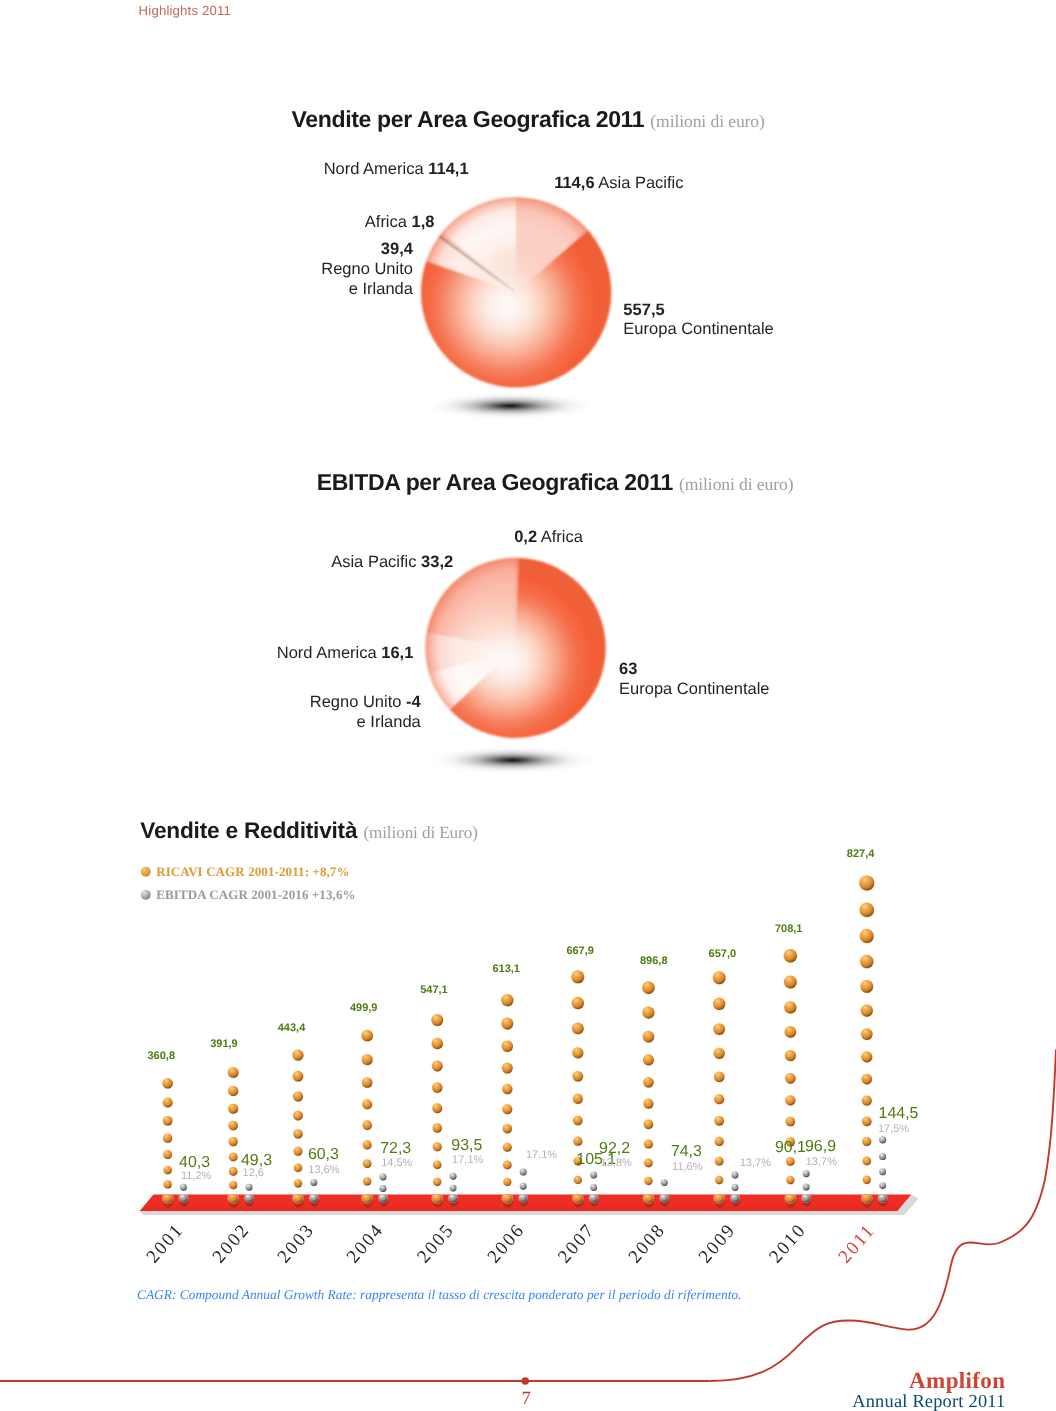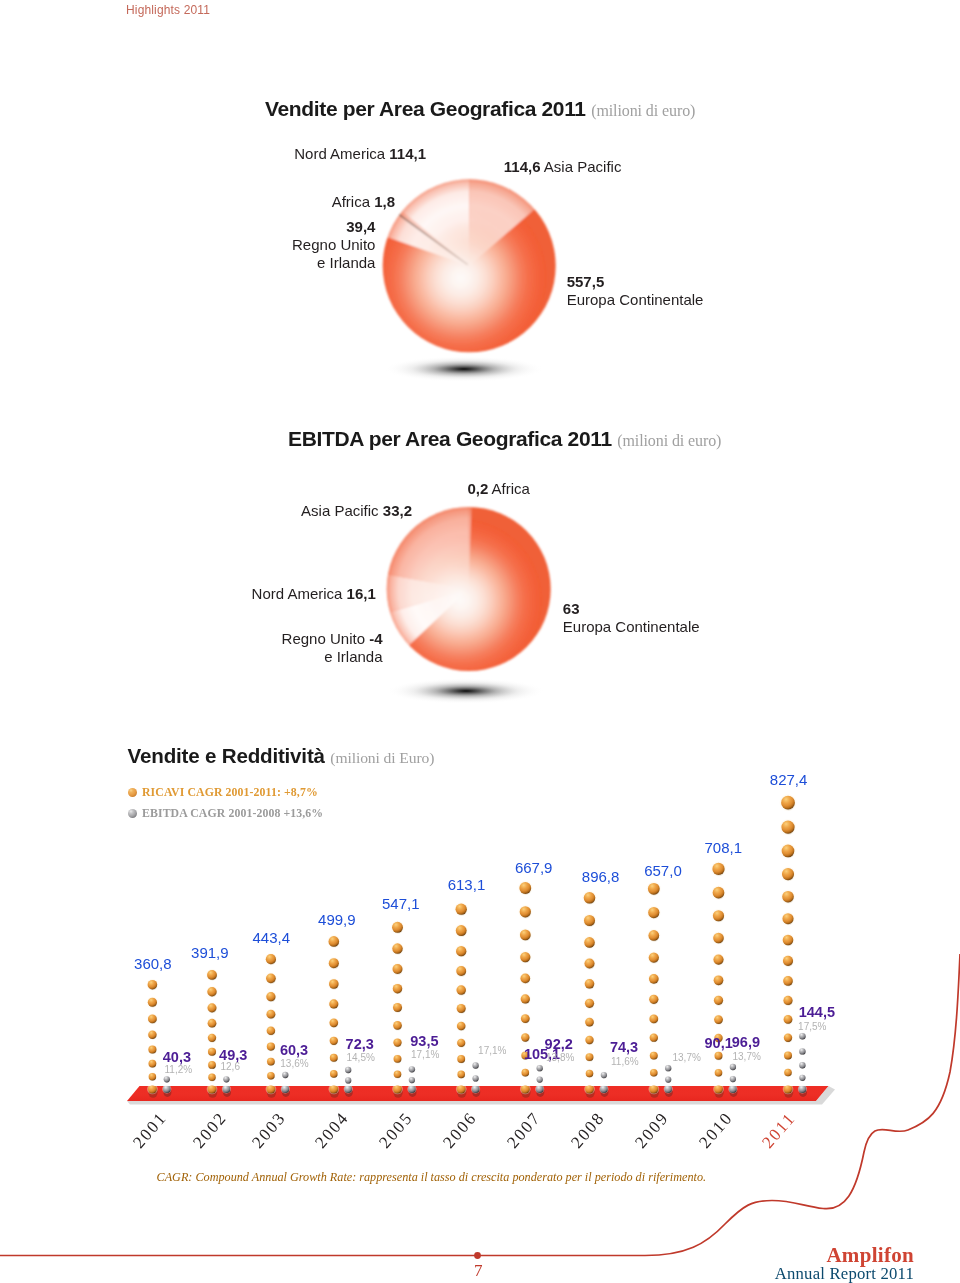--- a/index.html
+++ b/index.html
@@ -9,26 +9,26 @@
 .chart-title{font-size:21px;font-weight:bold;color:#1a1a1a;letter-spacing:-0.35px;white-space:nowrap;}
 .chart-title .unit{font-family:"Liberation Serif",serif;font-weight:normal;font-size:16px;color:#a0a0a0;letter-spacing:-0.1px;}
 .pie-label{font-size:15px;color:#231f20;line-height:18px;white-space:nowrap;}
 .pie-label b{font-weight:bold;}
 .sect3-title{font-size:20.6px;font-weight:bold;color:#1a1a1a;letter-spacing:-0.2px;white-space:nowrap;}
 .sect3-title .unit{font-family:"Liberation Serif",serif;font-weight:normal;font-size:15.6px;color:#a0a0a0;letter-spacing:-0.1px;}
 .legend-row{font-family:"Liberation Serif",serif;font-size:11.8px;font-weight:bold;letter-spacing:.1px;white-space:nowrap;}
 .lg-dot{display:inline-block;width:9px;height:9px;border-radius:50%;margin-right:5px;vertical-align:-1px;}
 .lg-o{background:radial-gradient(circle at 33% 27%, #fad48d 0%, #f0b25c 22%, #e59a43 55%, #c87c2a 80%, #7a4712 100%);}
 .lg-g{background:radial-gradient(circle at 33% 27%, #e9e9ea 0%, #c6c6c8 22%, #a2a2a5 55%, #78787c 80%, #3a3a3d 100%);}
-.bar-val{font-size:15px;font-weight:normal;color:#1d4ed8;white-space:nowrap;}
-.bar-val2{font-size:14.5px;font-weight:bold;color:#4c1d95;white-space:nowrap;}
+.bar-val{font-size:10px;font-weight:bold;color:#4d7c0f;white-space:nowrap;}
+.bar-val2{font-size:14.5px;font-weight:normal;color:#4d7c0f;white-space:nowrap;}
 .bar-pct{font-size:10px;color:#b3b3b3;font-weight:normal;white-space:nowrap;font-family:"Liberation Sans",sans-serif;}
 .yearlab{font-family:"Liberation Serif",serif;font-size:17px;color:#231f20;white-space:nowrap;transform:rotate(-49deg);letter-spacing:1.8px;transform-origin:0 0;line-height:1;}
 .yr-red{color:#cf4433;}
-.footnote{font-family:"Liberation Serif",serif;font-style:italic;font-size:12.2px;color:#a16207;white-space:nowrap;margin-left:32px;}
+.footnote{font-family:"Liberation Serif",serif;font-style:italic;font-size:12.2px;color:#3b82f6;white-space:nowrap;}
 .pageno{font-family:"Liberation Serif",serif;font-size:17px;color:#c0392b;}
 .brand{font-family:"Liberation Serif",serif;color:#cf4433;text-align:right;white-space:nowrap;}
 .brand-name{font-size:21px;font-weight:bold;letter-spacing:.3px;line-height:18px;}
 .brand-sub{font-size:16.7px;letter-spacing:.2px;line-height:19px;color:#0c4a6e;}
 </style>
 </head>
 <body>
 
 <div class="abs" id="running-head">Highlights 2011</div>
 <svg class="abs" style="left:0;top:0;" width="960" height="1283" viewBox="0 0 960 1283">
@@ -137,21 +137,21 @@
 <div class="abs pie-label" style="right:565px;top:193px;text-align:right;"><span>Africa</span> <b>1,8</b></div>
 <div class="abs pie-label" style="right:584.6px;top:218px;text-align:right;"><b>39,4</b><br><span>Regno Unito<br>e Irlanda</span></div>
 <div class="abs pie-label" style="left:566.7px;top:273px;"><b>557,5</b><br><span>Europa Continentale</span></div>
 <div class="abs pie-label" style="left:467.4px;top:480px;"><b>0,2</b> <span>Africa</span></div>
 <div class="abs pie-label" style="right:548px;top:501.5px;text-align:right;"><span>Asia Pacific</span> <b>33,2</b></div>
 <div class="abs pie-label" style="right:584.2px;top:585px;text-align:right;"><span>Nord America</span> <b>16,1</b></div>
 <div class="abs pie-label" style="right:577.5px;top:630px;text-align:right;"><span>Regno Unito</span> <b>-4</b><br><span>e Irlanda</span></div>
 <div class="abs pie-label" style="left:562.8px;top:599.5px;"><b>63</b><br><span>Europa Continentale</span></div>
 <div class="abs sect3-title" style="left:127.6px;top:744px;"><span>Vendite e Redditività</span> <span class="unit">(milioni di Euro)</span></div>
 <div class="abs legend-row" style="left:128px;top:785px;color:#e09a34;"><span class="lg-dot lg-o"></span><span>RICAVI CAGR 2001-2011: +8,7%</span></div>
-<div class="abs legend-row" style="left:128px;top:806px;color:#9b9b9b;"><span class="lg-dot lg-g"></span><span>EBITDA CAGR 2001-2008 +13,6%</span></div>
+<div class="abs legend-row" style="left:128px;top:806px;color:#9b9b9b;"><span class="lg-dot lg-g"></span><span>EBITDA CAGR 2001-2016 +13,6%</span></div>
 <svg class="abs" style="left:0;top:0;" width="960" height="1283" viewBox="0 0 960 1283">
     <defs>
       <radialGradient id="bo" cx="36%" cy="26%" r="78%">
         <stop offset="0%" stop-color="#fbcf82"></stop>
         <stop offset="16%" stop-color="#f6bd62"></stop>
         <stop offset="38%" stop-color="#eda245"></stop>
         <stop offset="60%" stop-color="#e08e32"></stop>
         <stop offset="78%" stop-color="#c0741f"></stop>
         <stop offset="92%" stop-color="#8d5212"></stop>
         <stop offset="100%" stop-color="#5d340a"></stop>

